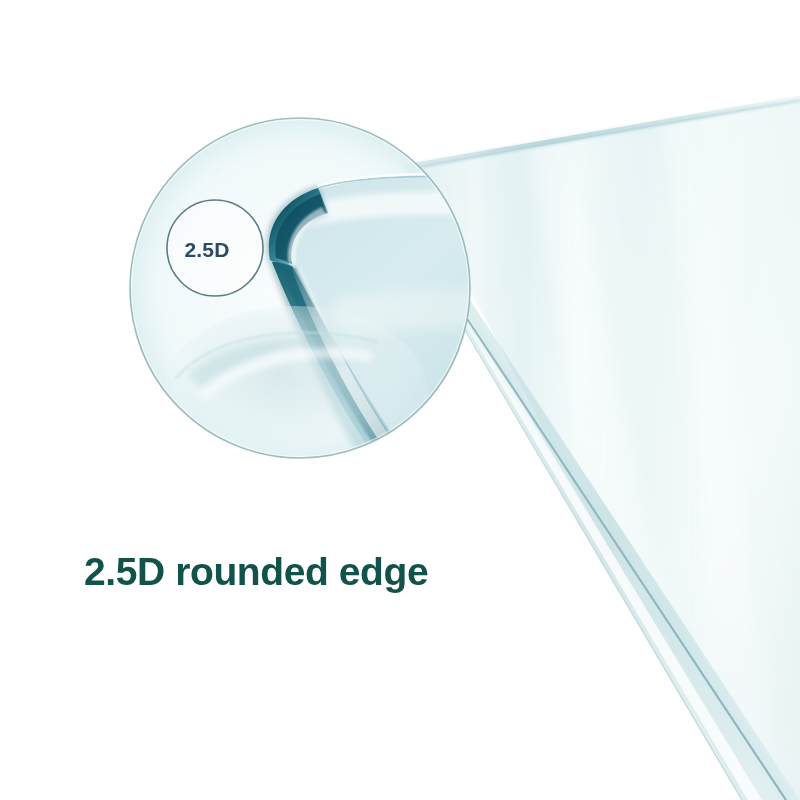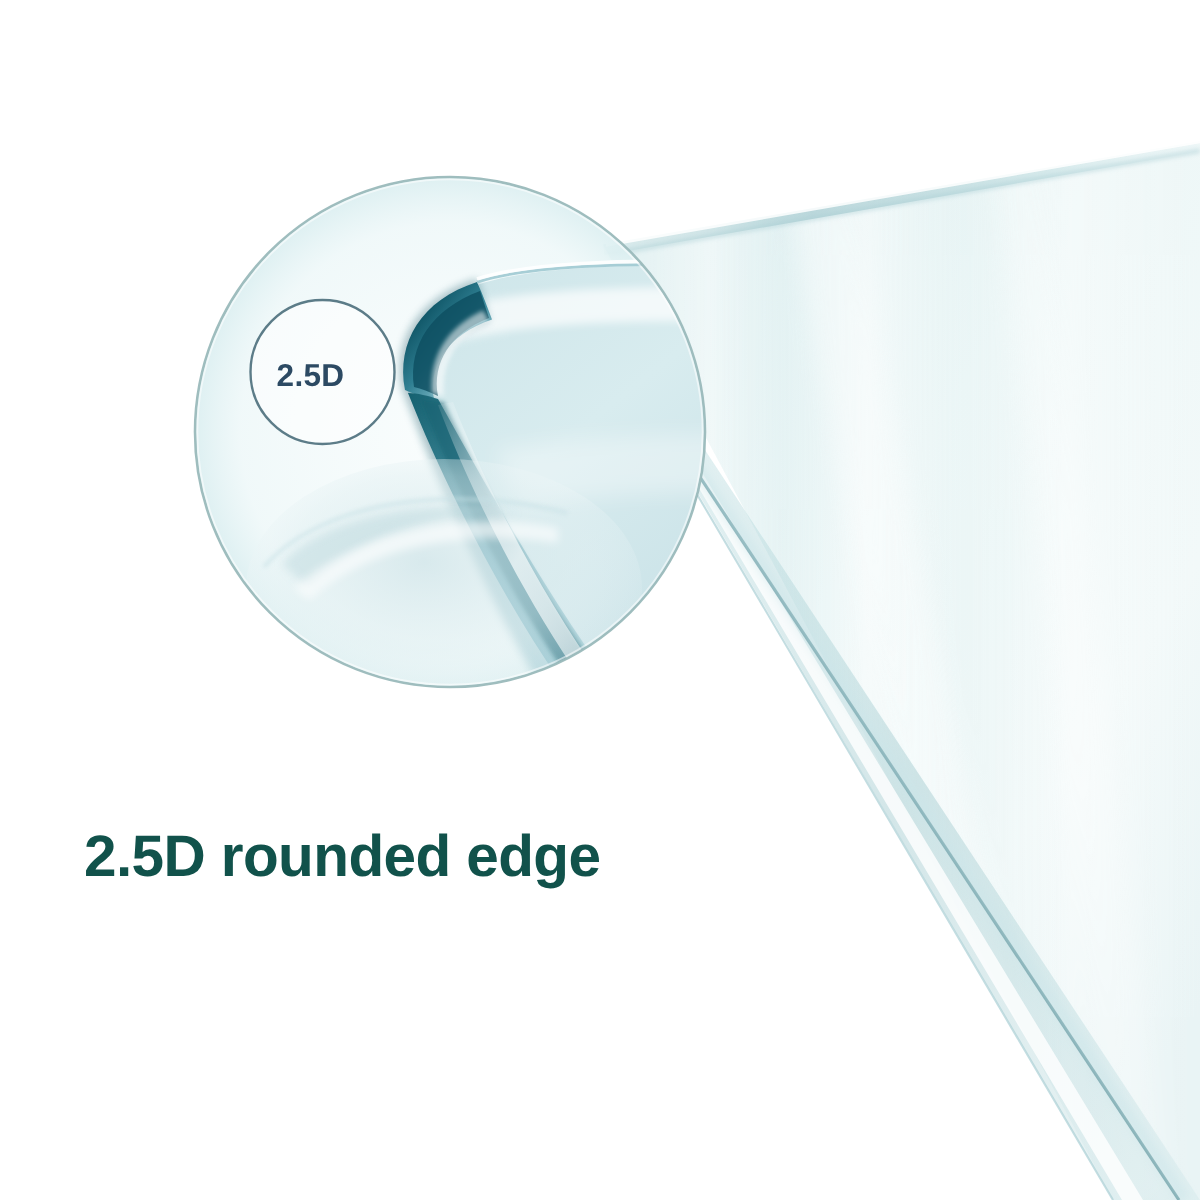--- a/index.html
+++ b/index.html
@@ -18,21 +18,21 @@
   }
   #art {
     position: absolute;
     left: 0;
     top: 0;
     width: 800px;
     height: 800px;
   }
   .caption-block {
     position: absolute;
-    left: 56px;
+    left: 84px;
     top: 552px;
     width: 560px;
   }
   .headline {
     margin: 0;
     font-family: "Liberation Sans", sans-serif;
     font-size: 39px;
     font-weight: bold;
     letter-spacing: -0.4px;
     line-height: 1.05;

